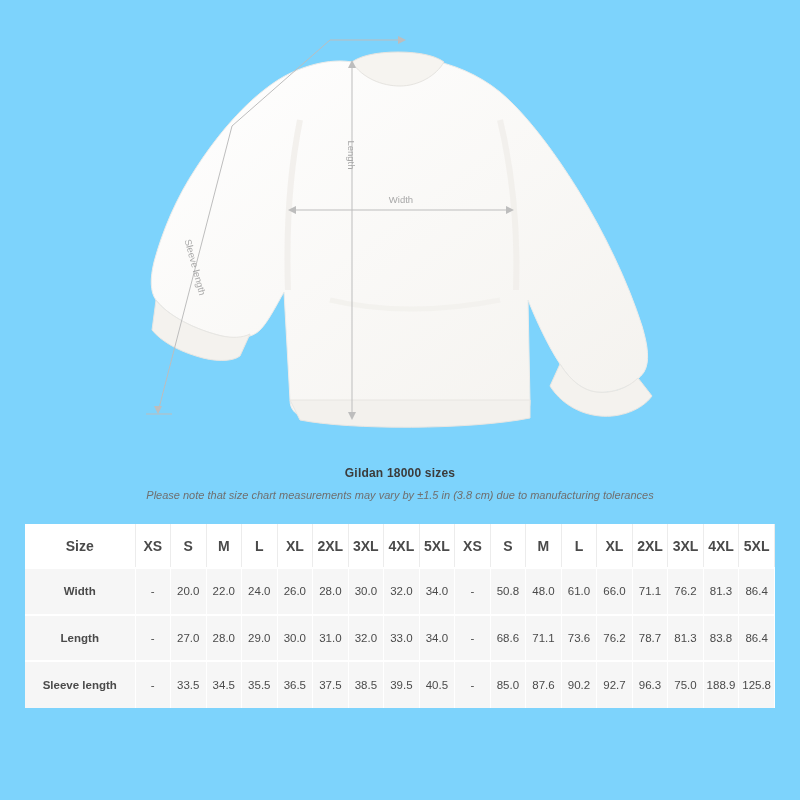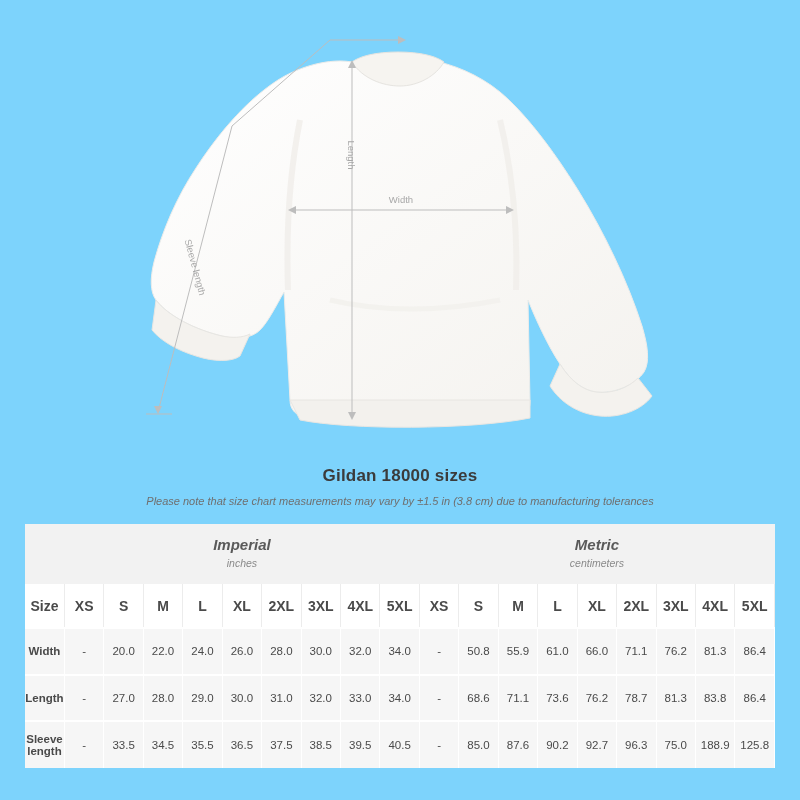--- a/index.html
+++ b/index.html
@@ -25,21 +25,21 @@
   #illustration svg { display: block; }
 
   
   #title-block {
     position: absolute;
     left: 0; top: 466px;
     width: 800px;
     text-align: center;
   }
   #chart-title {
-    font-size: 17px;
+    font-size: 12px;
     font-weight: bold;
     color: #3b3b3b;
     letter-spacing: 0.2px;
   }
   #chart-note {
     margin-top: 9px;
     font-size: 11px;
     font-style: italic;
     color: #6f6f6f;
   }
@@ -192,31 +192,20 @@
 
   <div id="title-block">
     <div id="chart-title">Gildan 18000 sizes</div>
     <div id="chart-note">Please note that size chart measurements may vary by ±1.5 in (3.8 cm) due to manufacturing tolerances</div>
   </div>
 
   <div id="table-wrap">
     <table class="size-table">
       <tbody>
 
-        <tr class="unit-row">
-          <td></td>
-          <td colspan="9">
-            <div class="unit-name">Imperial</div>
-            <div class="unit-sub">inches</div>
-          </td>
-          <td colspan="9">
-            <div class="unit-name">Metric</div>
-            <div class="unit-sub">centimeters</div>
-          </td>
-        </tr>
 
         <tr class="size-head">
           <td class="rowlabel">Size</td>
           <td>XS</td>
           <td>S</td>
           <td>M</td>
           <td>L</td>
           <td>XL</td>
           <td>2XL</td>
           <td>3XL</td>
@@ -239,21 +228,21 @@
           <td>20.0</td>
           <td>22.0</td>
           <td>24.0</td>
           <td>26.0</td>
           <td>28.0</td>
           <td>30.0</td>
           <td>32.0</td>
           <td>34.0</td>
           <td>-</td>
           <td>50.8</td>
-          <td>55.9</td>
+          <td>48.0</td>
           <td>61.0</td>
           <td>66.0</td>
           <td>71.1</td>
           <td>76.2</td>
           <td>81.3</td>
           <td>86.4</td>
         </tr>
 
         <tr class="data-row">
           <td class="rowlabel">Length</td>

